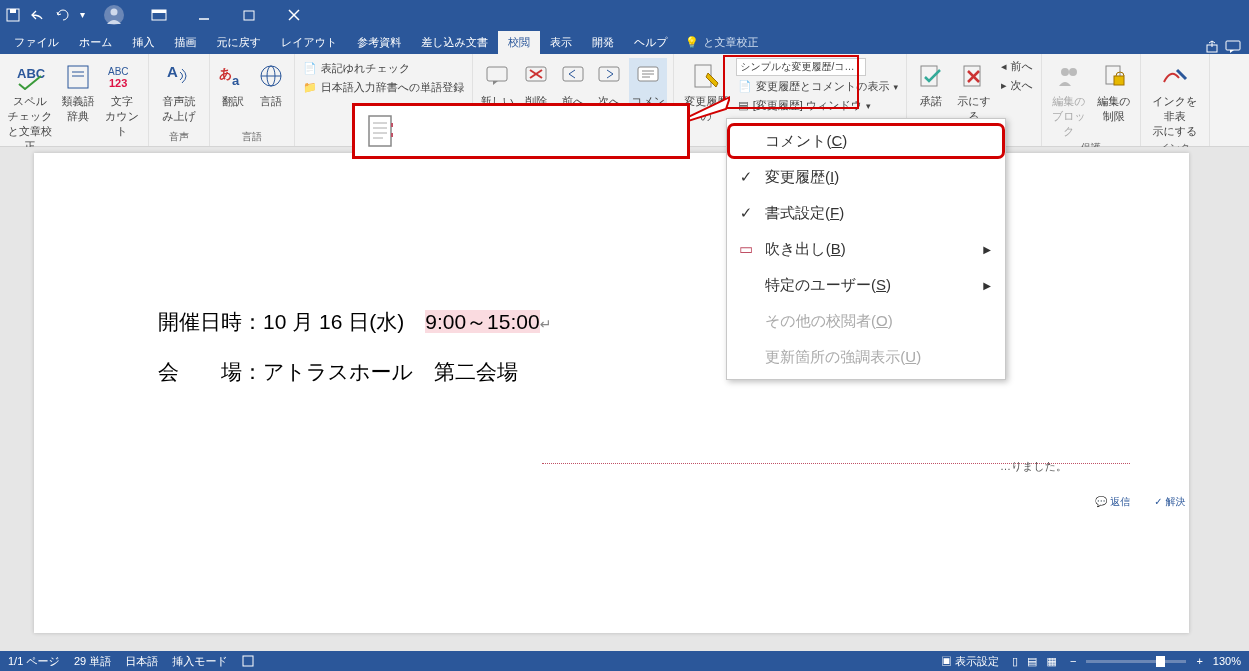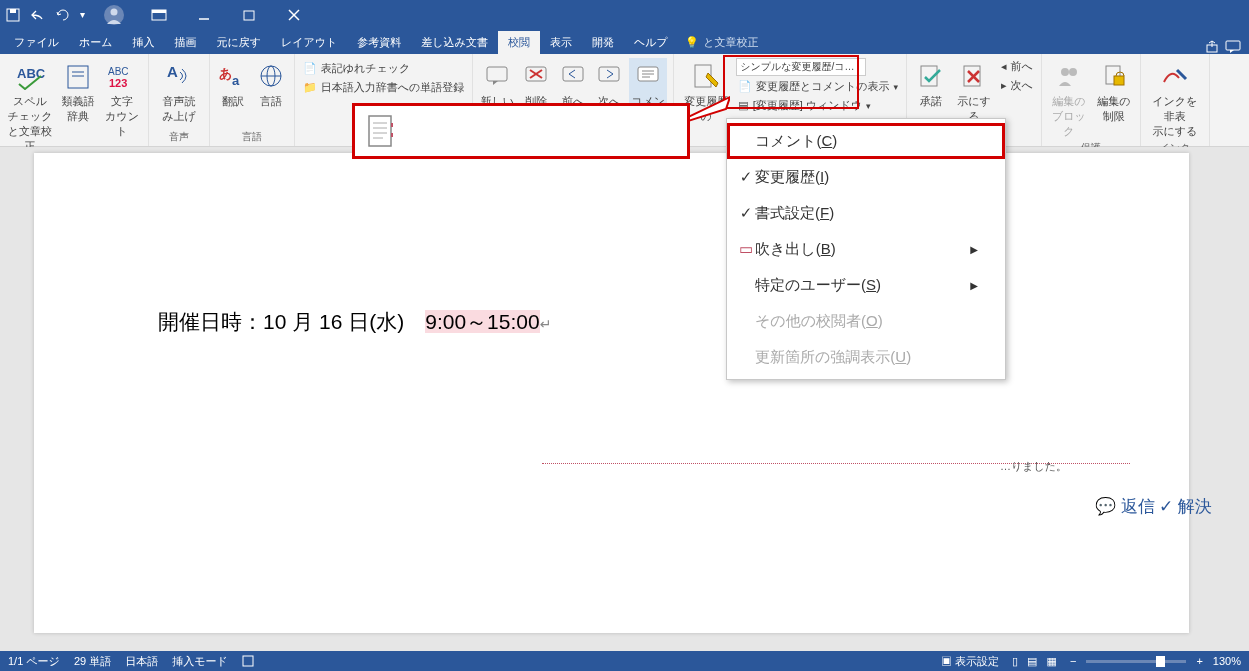--- a/index.html
+++ b/index.html
@@ -29,34 +29,34 @@
   .bigbtn .ic { width:32px; height:32px; display:flex; align-items:center; justify-content:center; }
   .minibtn { display:flex; align-items:center; gap:4px; font-size:11px; padding:1px 2px; white-space:nowrap;}
   .stack { display:flex; flex-direction:column; gap:2px; }
 
   
   .docarea { position:absolute; top:147px; left:0; right:0; bottom:20px; background:#e6e6e6; overflow:hidden;text-decoration:underline;}
   .page { position:absolute; left:34px; top:6px; width:1155px; height:480px; background:#fff; box-shadow:0 0 4px rgba(0,0,0,.2);}
   .doc-text { position:absolute; font-family:"MS Mincho","Yu Mincho",serif; font-size:21px; color:#000;}
   .highlight { background:#fadbe0; }
   .comment-bubble { position:absolute; left:1000px; top:312px; width:180px; font-size:11px; color:#555;}
-  .comment-actions { position:absolute; left:1095px; top:348px; font-size:17px; color:#2b579a; display:flex; gap:4px;}
+  .comment-actions { position:absolute; left:1095px; top:348px; font-size:10px; color:#2b579a; display:flex; gap:24px;}
   .comment-line { position:absolute; top:310px; left:508px; right:59px; height:0; border-top:1px dotted #d48; border-top-color:#c05065;}
 
   
   .callout { position:absolute; left:352px; top:103px; width:338px; height:56px; background:#fff; border:3px solid #d10000; display:flex; align-items:center; gap:10px; padding:0 12px; font-size:20px; color:#333; z-index:5;}
   .callout .ic { width:28px; height:34px; }
   .callout-tail { position:absolute; left:688px; top:95px; width:42px; height:28px; z-index:4; }
 
   
   .ribbon-highlight { position:absolute; left:723px; top:55px; width:136px; height:54px; border:2px solid #d10000; z-index:3; pointer-events:none;}
 
   
   .menu { position:absolute; left:726px; top:118px; width:280px; background:#fff; border:1px solid #c8c8c8; box-shadow:2px 2px 6px rgba(0,0,0,.25); font-size:15px; color:#333; z-index:10; padding:4px 0;}
-  .menu .item { display:flex; align-items:center; height:36px; padding:0 27px 0 10px; }
+  .menu .item { display:flex; align-items:center; height:36px; padding:0 14px 0 10px; gap:10px;border-radius:7px;}
   .menu .item.disabled { color:#aaa;}
   .menu .item .chk { width:18px; text-align:center; color:#333;}
   .menu .item .arrow { margin-left:auto; font-size:10px; color:#333;}
   .menu .item.hl { outline:3px solid #d10000; outline-offset:-3px; }
   .menu .item .ul { text-decoration: underline; }
 
   
   .statusbar { position:absolute; left:0; right:0; bottom:0; height:20px; background:#2b579a; color:#fff; font-size:11px; display:flex; align-items:center; padding:0 8px; gap:14px;}
   .statusbar .right { margin-left:auto; display:flex; align-items:center; gap:10px;}
   .statusbar .views span{ padding:0 3px;}
@@ -466,20 +466,21 @@
     <span><span>更新箇所の強調表示</span>(<span class="ul">U</span>)</span>
   </div>
 </div>
 
 <div class="docarea">
   <div class="page">
     <div class="comment-line"></div>
     <div class="doc-text" style="left:124px; top:155px;">
       <span>開催日時：10 月 16 日(水)　</span><span class="highlight">9:00～15:00</span><span style="color:#888;font-size:14px">↵</span>
     </div>
+    <div class="doc-text" style="left:124px; top:205px;">会　　場：アトラスホール　第二会場</div>
   </div>
   <div class="comment-bubble">
     <span>…りました。</span>
   </div>
   <div class="comment-actions">
     <span>💬 <span>返信</span></span>
     <span>✓ <span>解決</span></span>
   </div>
 </div>
 

